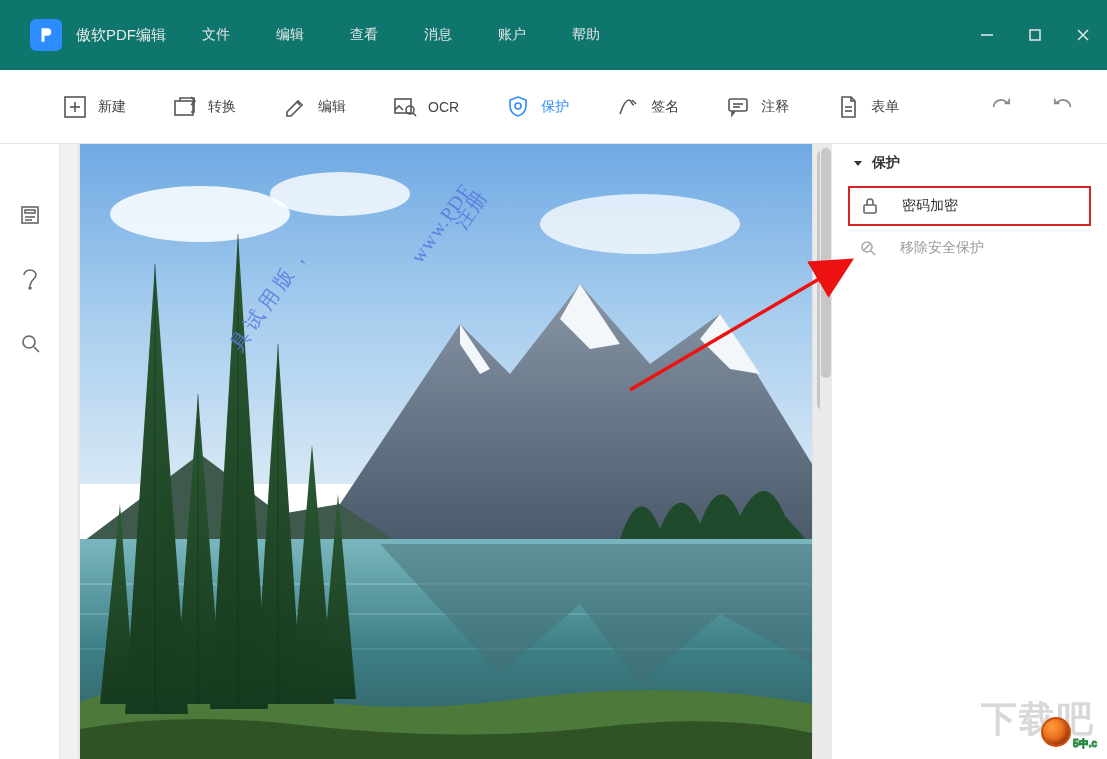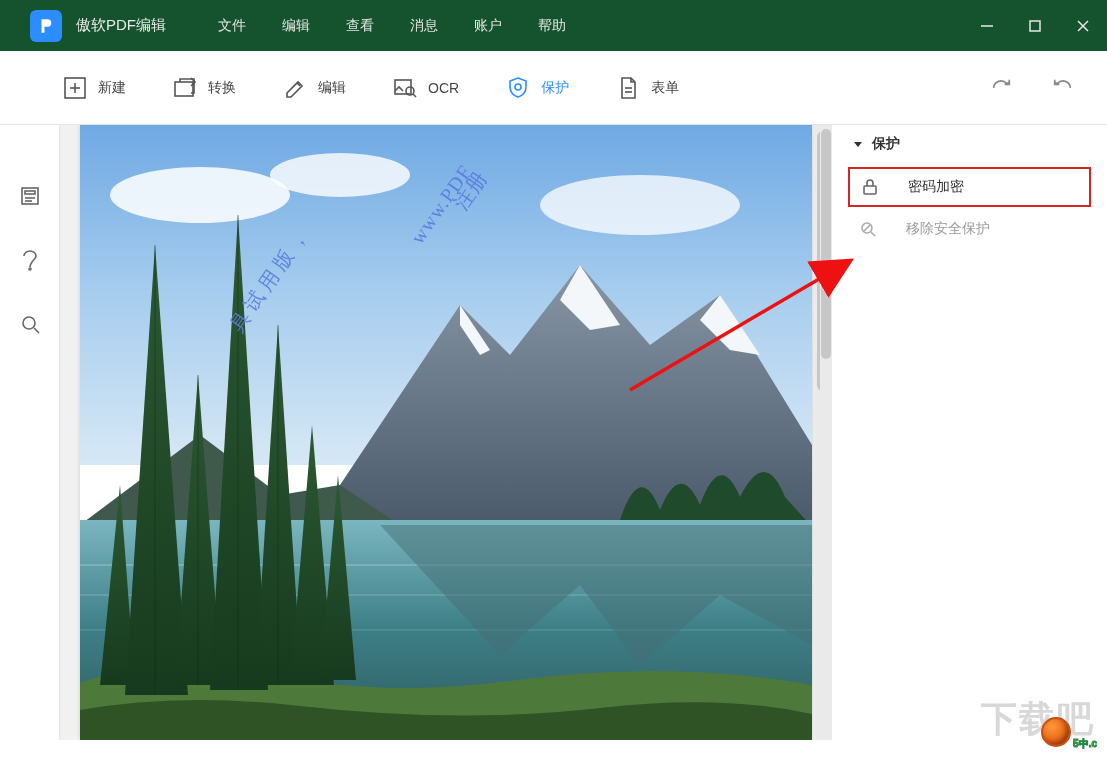--- a/index.html
+++ b/index.html
@@ -1,23 +1,23 @@
 <!DOCTYPE html>
 <html><head>
 <meta charset="utf-8">
 <style>
   * { box-sizing: border-box; margin: 0; padding: 0; font-family: "Microsoft YaHei", "PingFang SC", sans-serif; }
   body { width: 1107px; height: 759px; background: #fff; overflow: hidden; position: relative; }
 
   
-  .titlebar { height: 51px; background: #14532d; display: flex; align-items: center; color: #e8e8e8; }
+  .titlebar { height: 70px; background: #0f766e; display: flex; align-items: center; color: #e8e8e8; }
   .logo { width: 32px; height: 32px; background: #2b8dff; border-radius: 6px; margin-left: 30px; display:flex; align-items:center; justify-content:center; }
   .logo svg { width: 18px; height: 18px; fill: #fff; }
   .app-title { margin-left: 14px; font-size: 15px; font-weight: 500; color: #eaeaea; }
-  .menu { display: flex; margin-left: 52px; gap: 36px; }
+  .menu { display: flex; margin-left: 36px; gap: 46px; }
   .menu-item { font-size: 14px; color: #e5e5e5; cursor: pointer; }
   .win-controls { margin-left: auto; display: flex; align-items:center; }
   .win-btn { width: 48px; height: 70px; display:flex; align-items:center; justify-content:center; cursor:pointer; }
   .win-btn svg { width: 14px; height: 14px; stroke: #e8e8e8; stroke-width: 1.5; fill: none; }
 
   
   .toolbar-row { height: 74px; border-bottom: 1px solid #e6e6e6; display:flex; align-items:center; padding: 0 8px 0 52px; }
   .tool-group { display:flex; align-items:center; }
   .tool { display:flex; align-items:center; gap: 10px; padding: 6px 10px; margin-right: 26px; cursor:pointer; color: #444; font-size: 14px; position: relative; }
   .tool svg { width: 26px; height: 26px; fill:none; stroke:#555; stroke-width:1.6; }
@@ -46,21 +46,21 @@
   .watermark1 { position:absolute; top:68px; left:316px; color:#5b7de0; font-size:20px; transform: rotate(-55deg); font-family: "SimSun", serif; opacity:.95; letter-spacing:1px; pointer-events:none;}
   .watermark2 { position:absolute; top:140px; left:128px; color:#5b7de0; font-size:20px; transform: rotate(-55deg); font-family: "SimSun", serif; opacity:.9; letter-spacing:5px; pointer-events:none;}
   .watermark3 { position:absolute; top:52px; left:370px; color:#5b7de0; font-size:20px; transform: rotate(-55deg); font-family: "SimSun", serif; opacity:.95; letter-spacing:1px; pointer-events:none;}
 
   
   .right-panel { width: 276px; border-left:1px solid #e6e6e6; position:relative; }
   .right-scroll { position:absolute; left:-12px; top:0; bottom:0; width:12px; background:#eaeaea; }
   .right-thumb { position:absolute; left:1px; top:4px; width:10px; height:230px; background:#c7c7c7; border-radius:5px; }
   .panel-head { display:flex; align-items:center; gap:8px; padding: 10px 20px; font-size:14px; font-weight:600; color:#333; }
   .panel-head svg { width:12px; height:12px; fill:#333; }
-  .panel-item { display:flex; align-items:center; gap:28px; padding: 8px 10px; margin: 4px 16px; font-size:14px; color:#444; cursor:pointer; }
+  .panel-item { display:flex; align-items:center; gap:22px; padding: 8px 10px; margin: 4px 16px; font-size:14px; color:#444; cursor:pointer; }
   .panel-item svg { width:20px; height:20px; fill:none; stroke:#666; stroke-width:1.6; }
   .panel-item.highlight { border:2px solid #d62424; color:#333; }
   .panel-item.muted { color:#9a9a9a; }
   .panel-item.muted svg { stroke:#aaa; }
 
   
   .arrow-layer { position:absolute; pointer-events:none; }
 
   
   .dl-watermark { position:absolute; right:6px; bottom:8px; width:120px; height:56px; pointer-events:none; }
@@ -139,20 +139,36 @@
           <path d="M3 16l4-4 4 4"></path>
         </svg>
       <span>OCR</span>
     </div>
     <div class="tool active">
       <svg viewBox="0 0 26 26">
           <path d="M13 3l8 3v6c0 5-3.5 9-8 10-4.5-1-8-5-8-10V6z"></path>
           <circle cx="13" cy="12" r="3"></circle>
         </svg>
       <span>保护</span>
+    </div>
+    <div class="tool">
+      <svg viewBox="0 0 26 26">
+          <path d="M5 20c2-6 5-14 9-14 3 0 2 5 5 5"></path>
+          <path d="M17 6l4 4"></path>
+        </svg>
+      <span>签名</span>
+    </div>
+    <div class="tool">
+      <svg viewBox="0 0 26 26">
+          <rect x="4" y="5" width="18" height="12" rx="2"></rect>
+          <path d="M10 17l-3 4v-4"></path>
+          <line x1="8" y1="10" x2="18" y2="10"></line>
+          <line x1="8" y1="13" x2="15" y2="13"></line>
+        </svg>
+      <span>注释</span>
     </div>
     <div class="tool">
       <svg viewBox="0 0 26 26">
           <path d="M7 3h9l4 4v16H7z"></path>
           <path d="M16 3v4h4"></path>
           <line x1="10" y1="13" x2="17" y2="13"></line>
           <line x1="10" y1="17" x2="17" y2="17"></line>
         </svg>
       <span>表单</span>
     </div>

